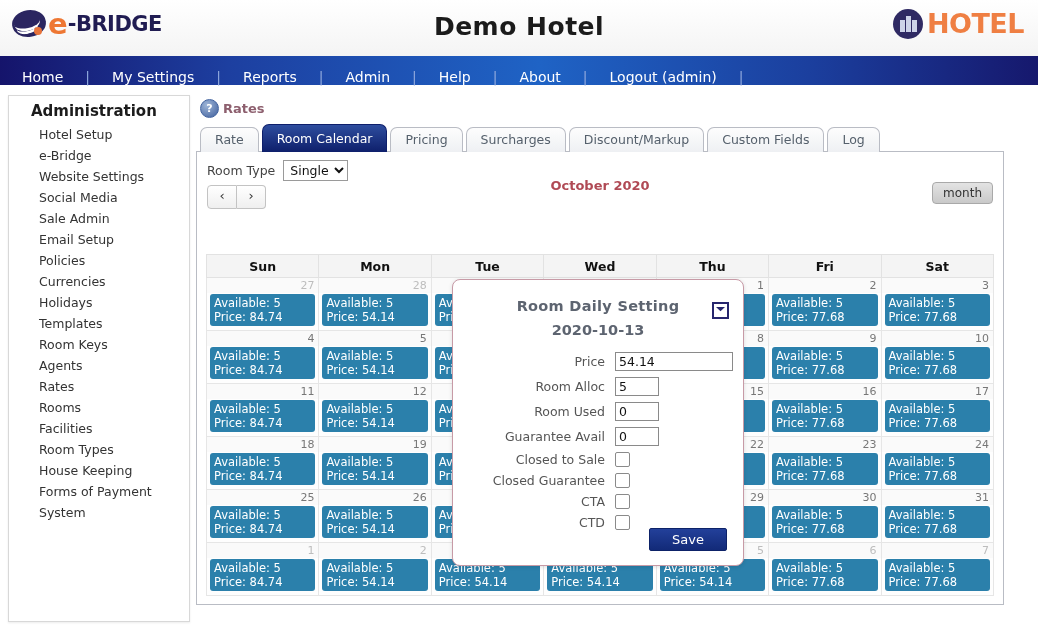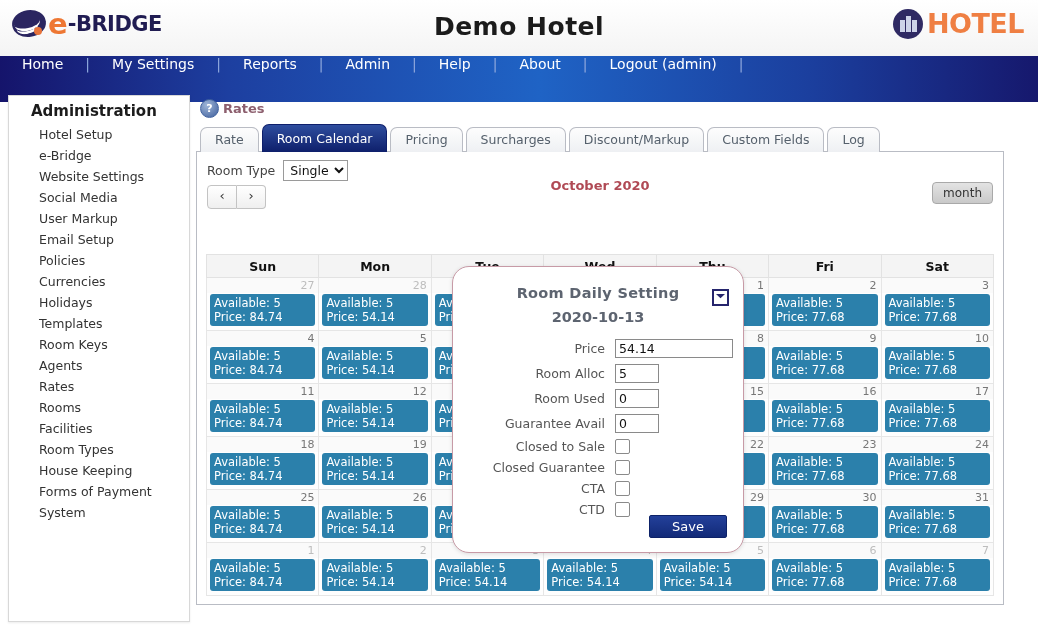--- a/index.html
+++ b/index.html
@@ -51,23 +51,23 @@
     position:absolute;bottom:7px;width:5px;background:#cdd3e8;
   }
   .brand-badge .b1{left:7px;height:12px;}
   .brand-badge .b2{left:13px;height:16px;}
   .brand-badge .b3{left:19px;height:12px;}
   .brand-text{
     font-size:27px;font-weight:bold;color:#ef7f43;letter-spacing:-0.5px;line-height:30px;
   }
   
   .nav{
-    position:absolute;left:0;top:56px;width:1038px;height:46px;
+    position:absolute;left:0;top:56px;width:1038px;height:29px;
     background:linear-gradient(90deg,#15146b 0%,#1d3fa0 22%,#1f63c5 52%,#1b3f9e 78%,#16186d 100%);
-    display:flex;align-items:flex-start;
+    display:flex;align-items:flex-end;
   }
   .nav-item{
     color:#ffffff;font-size:14px;padding:0 22px;cursor:pointer;white-space:nowrap;
   }
   .nav-sep{color:#8fa8dd;font-size:14px;}
   
   .sidebar{
     position:absolute;left:8px;top:95px;width:180px;height:525px;
     background:#ffffff;border:1px solid #d8d8d8;border-radius:0;
     box-shadow:0 1px 2px rgba(0,0,0,.08);
@@ -142,22 +142,22 @@
     text-align:right;font-size:11px;color:#777;padding:1px 4px 0 0;height:14px;
     background:#fafafa;
   }
   .daynum.other{color:#bdbdbd;}
   .evt{
     margin:1px 3px 2px 3px;background:#2b80ab;color:#ffffff;
     border-radius:3px;padding:2px 4px;font-size:11.5px;line-height:14px;cursor:pointer;
   }
   
   .modal{
-    position:absolute;left:255px;top:114px;width:290px;height:285px;
-    background:#ffffff;border:1px solid #c79aa6;border-radius:17px;
+    position:absolute;left:255px;top:127px;width:290px;height:285px;
+    background:#ffffff;border:1px solid #c79aa6;border-radius:8px;
     box-shadow:0 1px 4px rgba(0,0,0,.12);z-index:10;
   }
   .modal-title{
     text-align:center;font-size:14.5px;font-weight:bold;color:#5d6470;
     padding-top:18px;letter-spacing:0.3px;
   }
   .modal-date{
     text-align:center;font-size:14.5px;font-weight:bold;color:#5d6470;padding-top:8px;
   }
   .modal-close{
@@ -232,21 +232,21 @@
     <div class="nav-sep">|</div>
   </div>
 
 <div class="sidebar">
   <div class="sidebar-title">Administration</div>
   <div id="sidebar-items">
       <div class="sidebar-item">Hotel Setup</div>
       <div class="sidebar-item">e-Bridge</div>
       <div class="sidebar-item">Website Settings</div>
       <div class="sidebar-item">Social Media</div>
-      <div class="sidebar-item">User Markup</div>
+      <div class="sidebar-item">Sale Admin</div>
       <div class="sidebar-item">Email Setup</div>
       <div class="sidebar-item">Policies</div>
       <div class="sidebar-item">Currencies</div>
       <div class="sidebar-item">Holidays</div>
       <div class="sidebar-item">Templates</div>
       <div class="sidebar-item">Room Keys</div>
       <div class="sidebar-item">Agents</div>
       <div class="sidebar-item">Rates</div>
       <div class="sidebar-item">Rooms</div>
       <div class="sidebar-item">Facilities</div>

